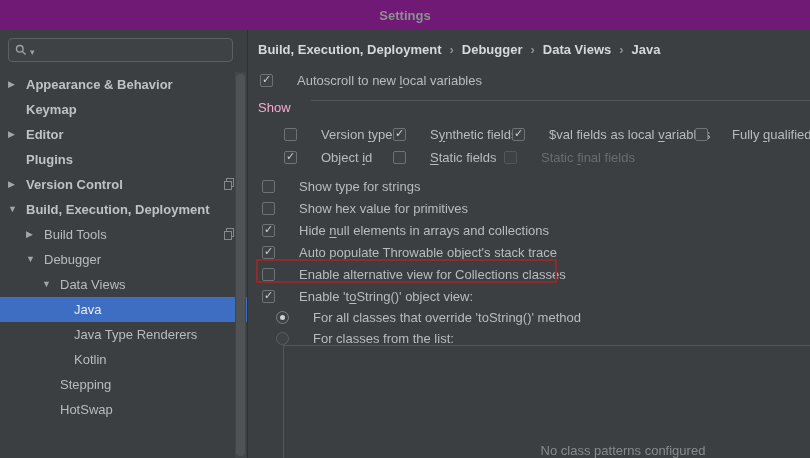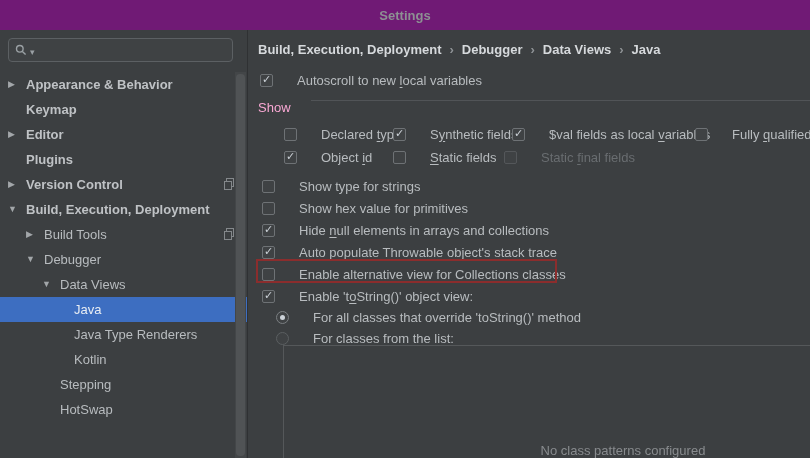--- a/index.html
+++ b/index.html
@@ -152,21 +152,21 @@
     <span><span>Autoscroll to new </span><span class="mn">l</span><span>ocal variables</span></span>
   </div>
 
   <div class="showhdr">
     <span>Show</span>
     <span class="showline"></span>
   </div>
 
   <div class="ckrow" style="left:36px;top:94px">
     <span class="cb"></span>
-    <span><span>Declared </span><span class="mn">t</span><span>ype</span></span>
+    <span><span>Version </span><span class="mn">t</span><span>ype</span></span>
   </div>
   <div class="ckrow" style="left:145px;top:94px">
     <span class="cb on"></span>
     <span><span>S</span><span class="mn">y</span><span>nthetic fields</span></span>
   </div>
   <div class="ckrow" style="left:264px;top:94px">
     <span class="cb on"></span>
     <span><span>$val fields as local </span><span class="mn">v</span><span>ariables</span></span>
   </div>
   <div class="ckrow" style="left:447px;top:94px">

